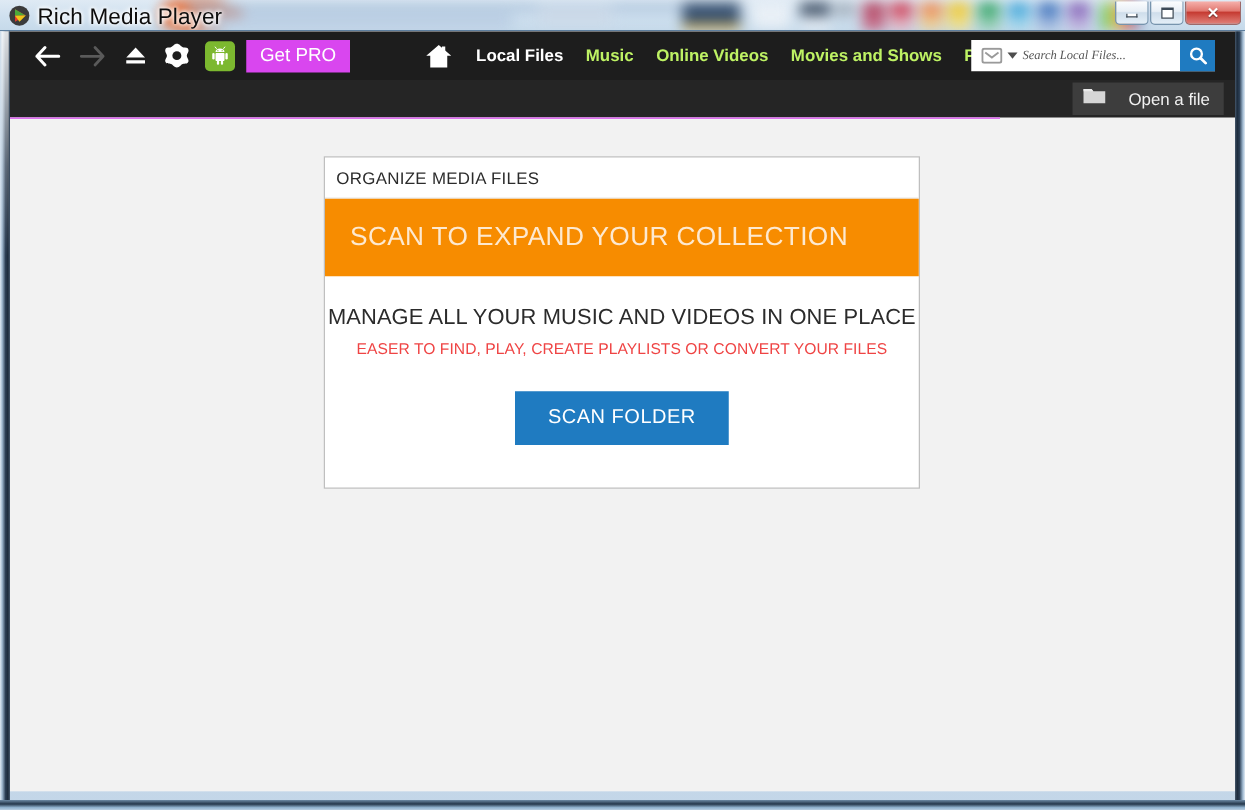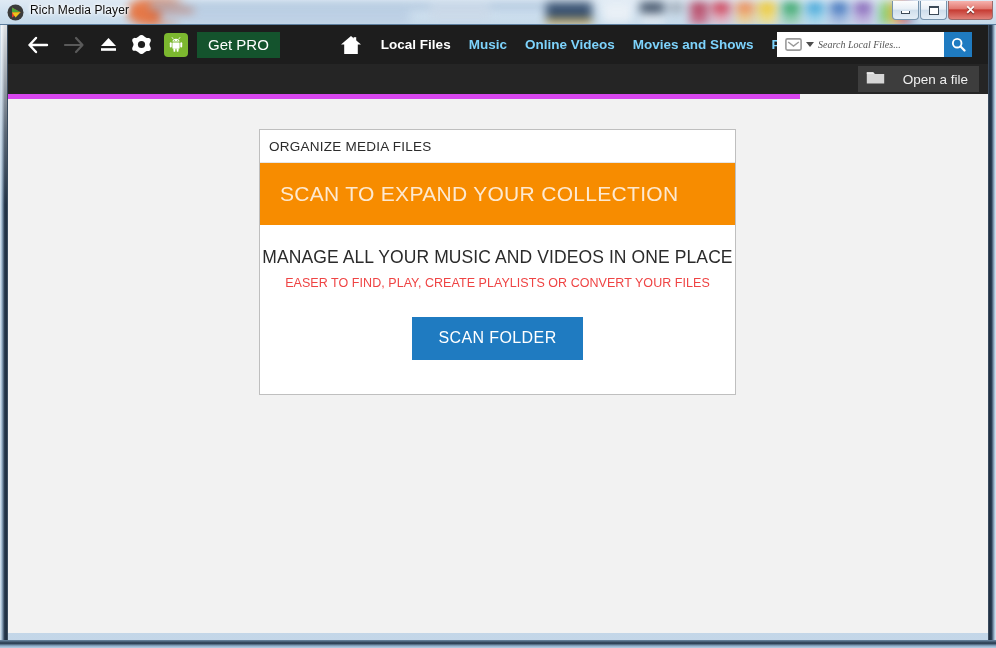--- a/index.html
+++ b/index.html
@@ -31,21 +31,21 @@
   }
   .blur-layer { position:absolute; inset:0; filter: blur(5px); opacity:.85; }
   .bsw { position:absolute; }
 
   #title-icon {
     position: absolute; left: 7px; top: 4px;
     width: 17px; height: 17px; z-index: 4;
   }
   #title-text {
     position: absolute; left: 30px; top: 3px; z-index: 4;
-    font-size: 12px; color: #0d0d0d;
+    font-size: 18px; color: #0d0d0d;
     text-shadow: 0 0 4px #fff, 0 0 6px #fff, 0 0 3px #fff;
     letter-spacing: .1px;
     white-space: nowrap;
   }
 
   
   #caption-buttons {
     position: absolute; right: 3px; top: 1px; z-index: 6;
     display: flex; align-items: flex-start;
   }
@@ -123,35 +123,35 @@
   #nav-fwd   { width: 30px; height: 30px; margin-left: 6px; }
   #nav-eject { width: 26px; height: 30px; margin-left: 6px; }
   #nav-gear  { width: 26px; height: 30px; margin-left: 7px; }
   #nav-android {
     width: 24px; height: 24px; margin-left: 10px;
     background: #7cb82f; border-radius: 4px;
   }
   #btn-getpro {
     margin-left: 9px;
     height: 26px; padding: 0 11px;
-    background: #14532d; color: #ffffff;
+    background: #d946ef; color: #ffffff;
     font-size: 15px; line-height: 26px;
     font-family: "Liberation Sans", sans-serif;
     white-space: nowrap;
   }
 
   #home-icon {
     width: 22px; height: 22px;
     margin-left: 60px; margin-right: 10px;
     display: flex; align-items: center; justify-content: center;
   }
   #menu { display: flex; align-items: flex-start; height: 39px; }
   .menu-item {
     font-size: 13.5px; font-weight: bold;
-    color: #7dd3fc; padding: 0 9px;
+    color: #bef264; padding: 0 9px;
     line-height: 39px; white-space: nowrap;
   }
   .menu-item.active { color: #ffffff; }
 
   
   #search-wrap {
     position: absolute; right: 16px; top: 7px;
     width: 195px; height: 25px;
     background: #ffffff; display: flex; align-items: center;
   }
@@ -193,21 +193,21 @@
     color: #f0f0f0; font-size: 13.5px; white-space: nowrap;
     font-family: "Liberation Sans", sans-serif;
   }
 
   
   #content {
     position: relative;
     width: 792px;
     height: 539px;
     background: #f2f2f2;
-    border-top: 5px solid #d946ef;
+    border-top: 1px solid #d946ef;
   }
 
   #card {
     position: absolute;
     left: 251px; top: 30px;
     width: 477px; height: 266px;
     background: #ffffff;
     border: 1px solid #bfbfbf;
   }
   #card-title {

